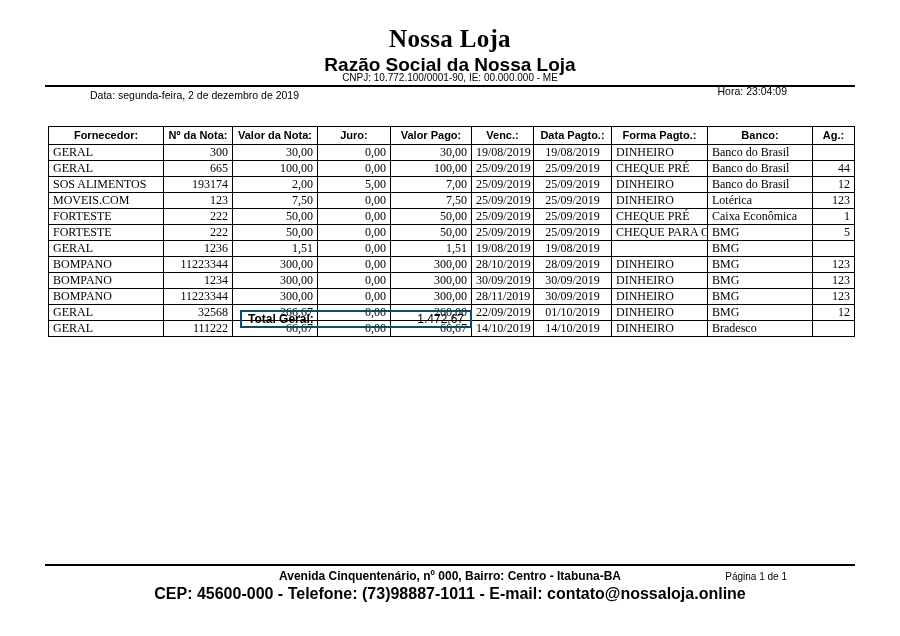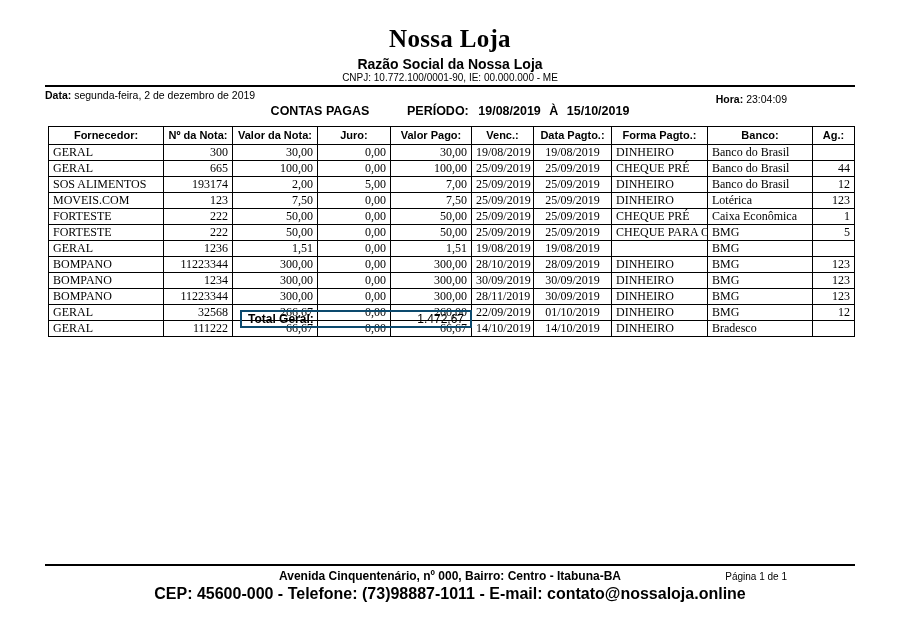--- a/index.html
+++ b/index.html
@@ -33,21 +33,21 @@
     font-size: 25px;
     font-weight: bold;
     letter-spacing: 0.3px;
     line-height: 30px;
   }
   .company-legal {
     position: absolute;
     left: 0; top: 57px;
     width: 900px;
     text-align: center;
-    font-size: 14px;
+    font-size: 19px;
     font-weight: bold;
     line-height: 15px;
   }
   .company-tax {
     position: absolute;
     left: 0; top: 72px;
     width: 900px;
     text-align: center;
     font-size: 10px;
     font-weight: normal;
@@ -64,27 +64,27 @@
 
   .date-line {
     position: absolute;
     left: 45px; top: 88px;
     font-size: 10.5px;
     line-height: 14px;
     white-space: nowrap;
   }
   .time-line {
     position: absolute;
-    right: 45px; top: 92px;
+    right: 45px; top: 84px;
     font-size: 10.5px;
     line-height: 14px;
     white-space: nowrap;
     text-align: right;
   }
-  .lbl-b { font-weight: bold; }
+  .lbl-b { font-weight: normal; margin-left: 45px; }
 
   .report-title-row {
     position: absolute;
     left: 0; top: 103px;
     width: 900px;
     text-align: center;
     font-size: 12.5px;
     font-weight: bold;
     line-height: 16px;
     white-space: nowrap;
@@ -202,27 +202,20 @@
   <div class="date-line">
     <span class="lbl-b">Data:</span>
     <span>segunda-feira, 2 de dezembro de 2019</span>
   </div>
 
   <div class="time-line">
     <span class="lbl-b">Hora:</span>
     <span>23:04:09</span>
   </div>
 
-  <div class="report-title-row">
-    <span class="title-main">CONTAS PAGAS</span>
-    <span class="period-lbl">PERÍODO:</span>
-    <span class="period-val">19/08/2019</span>
-    <span class="period-to">À</span>
-    <span class="period-val">15/10/2019</span>
-  </div>
 
   <div class="table-wrap">
     <table class="report">
       <colgroup>
         <col style="width:115px">
         <col style="width:69px">
         <col style="width:85px">
         <col style="width:73px">
         <col style="width:81px">
         <col style="width:62px">

